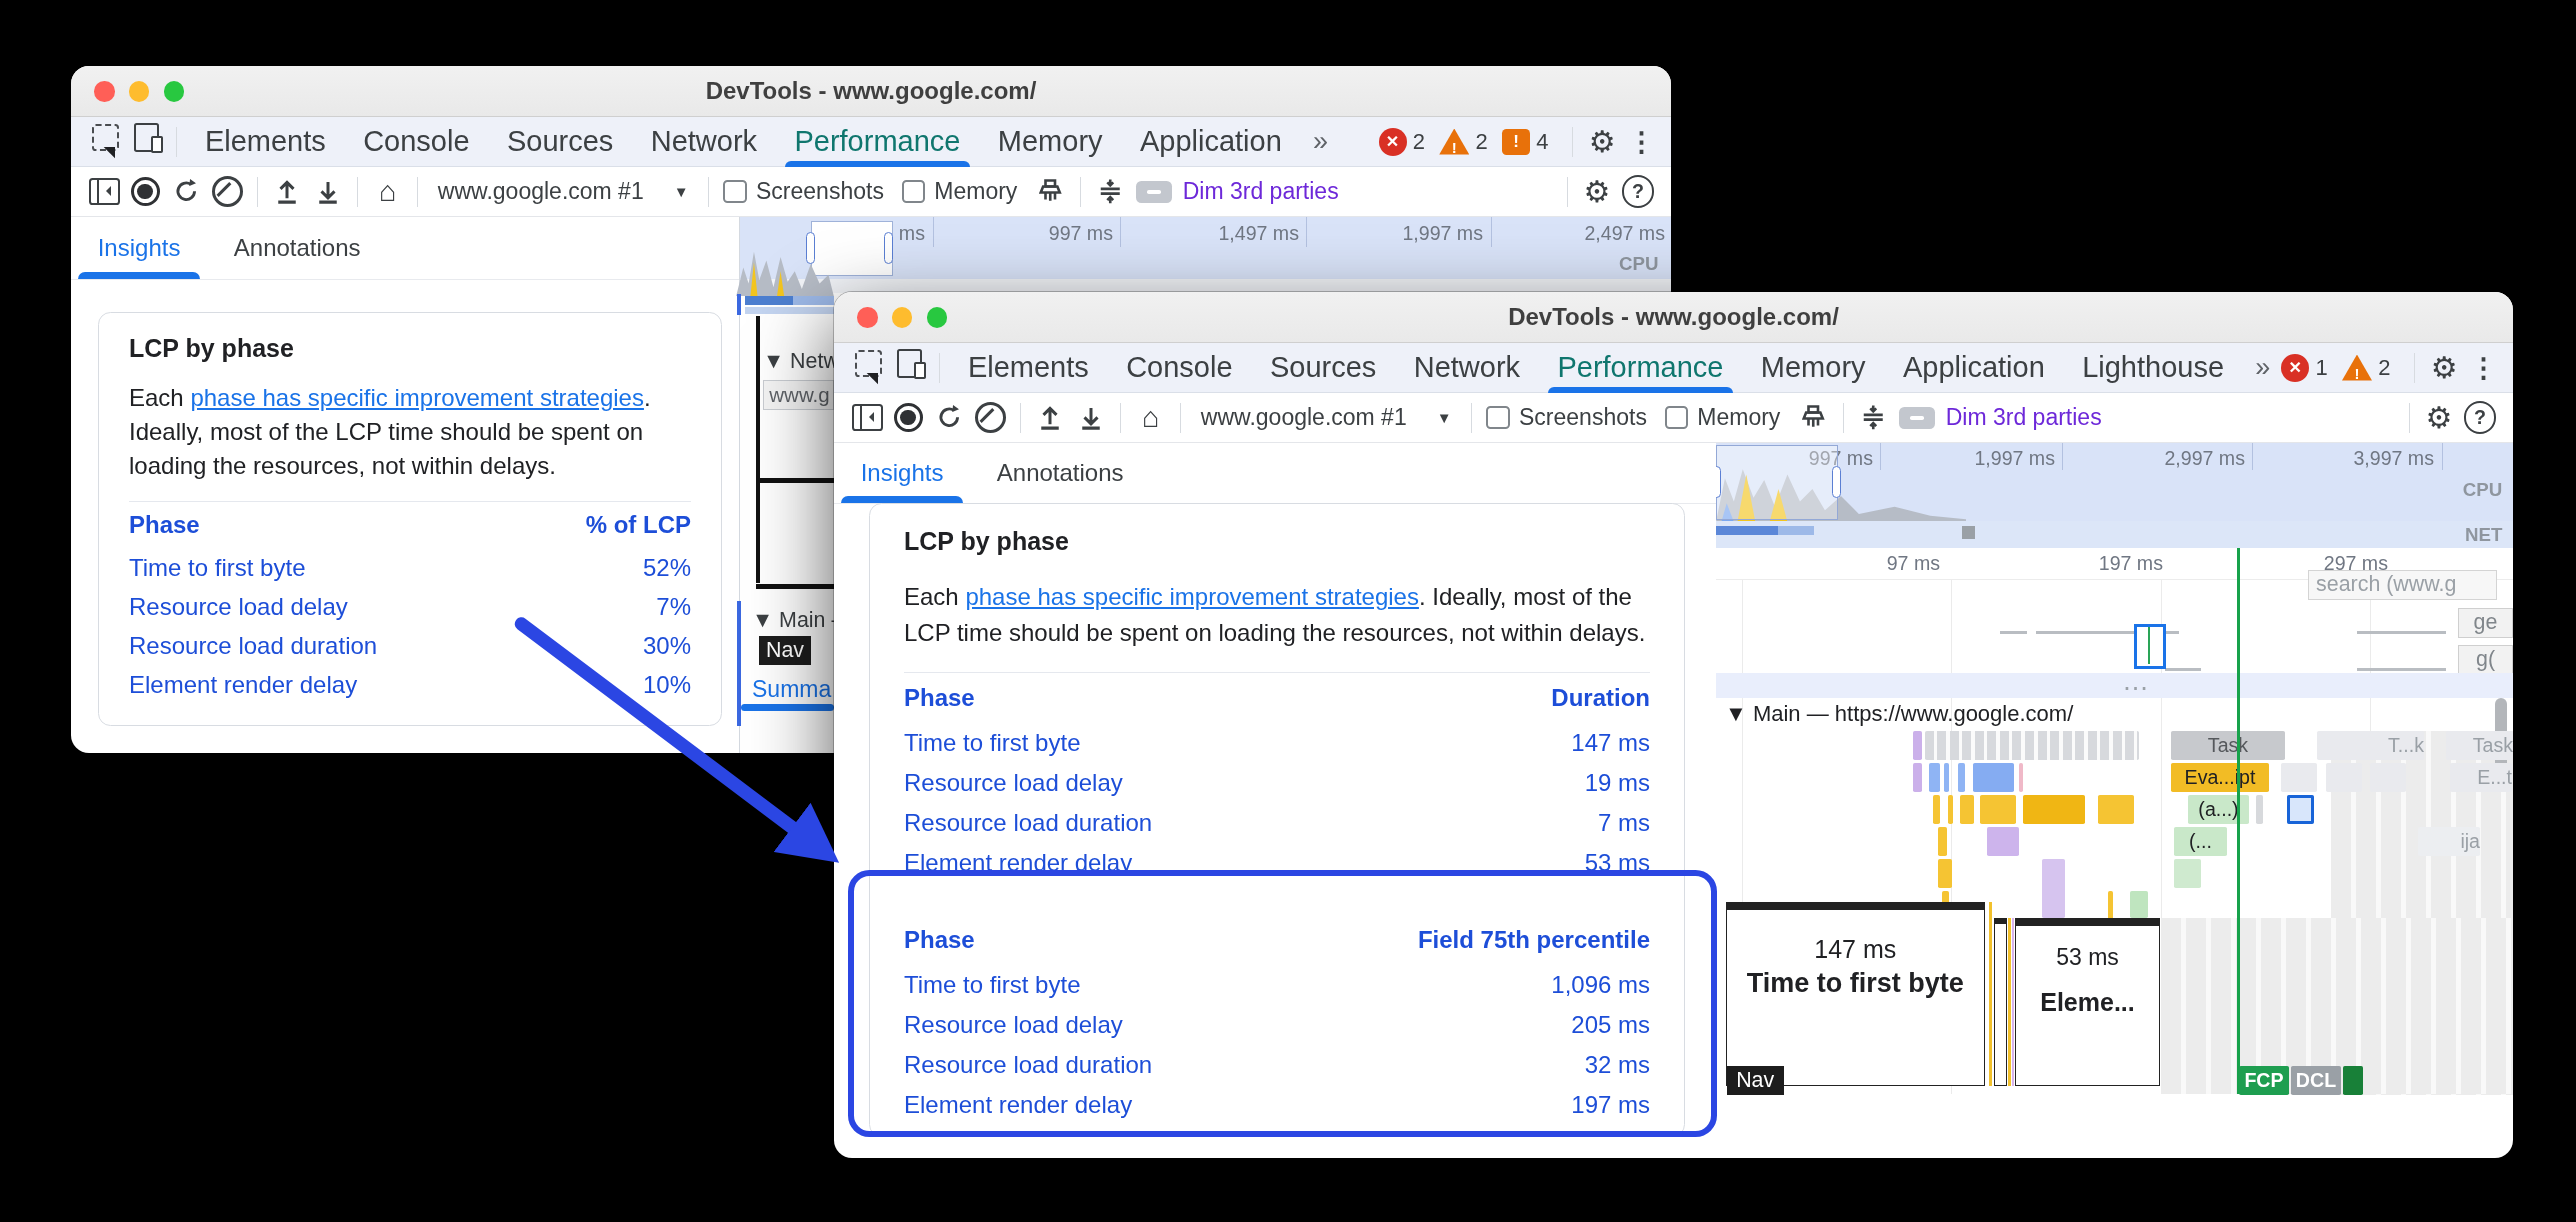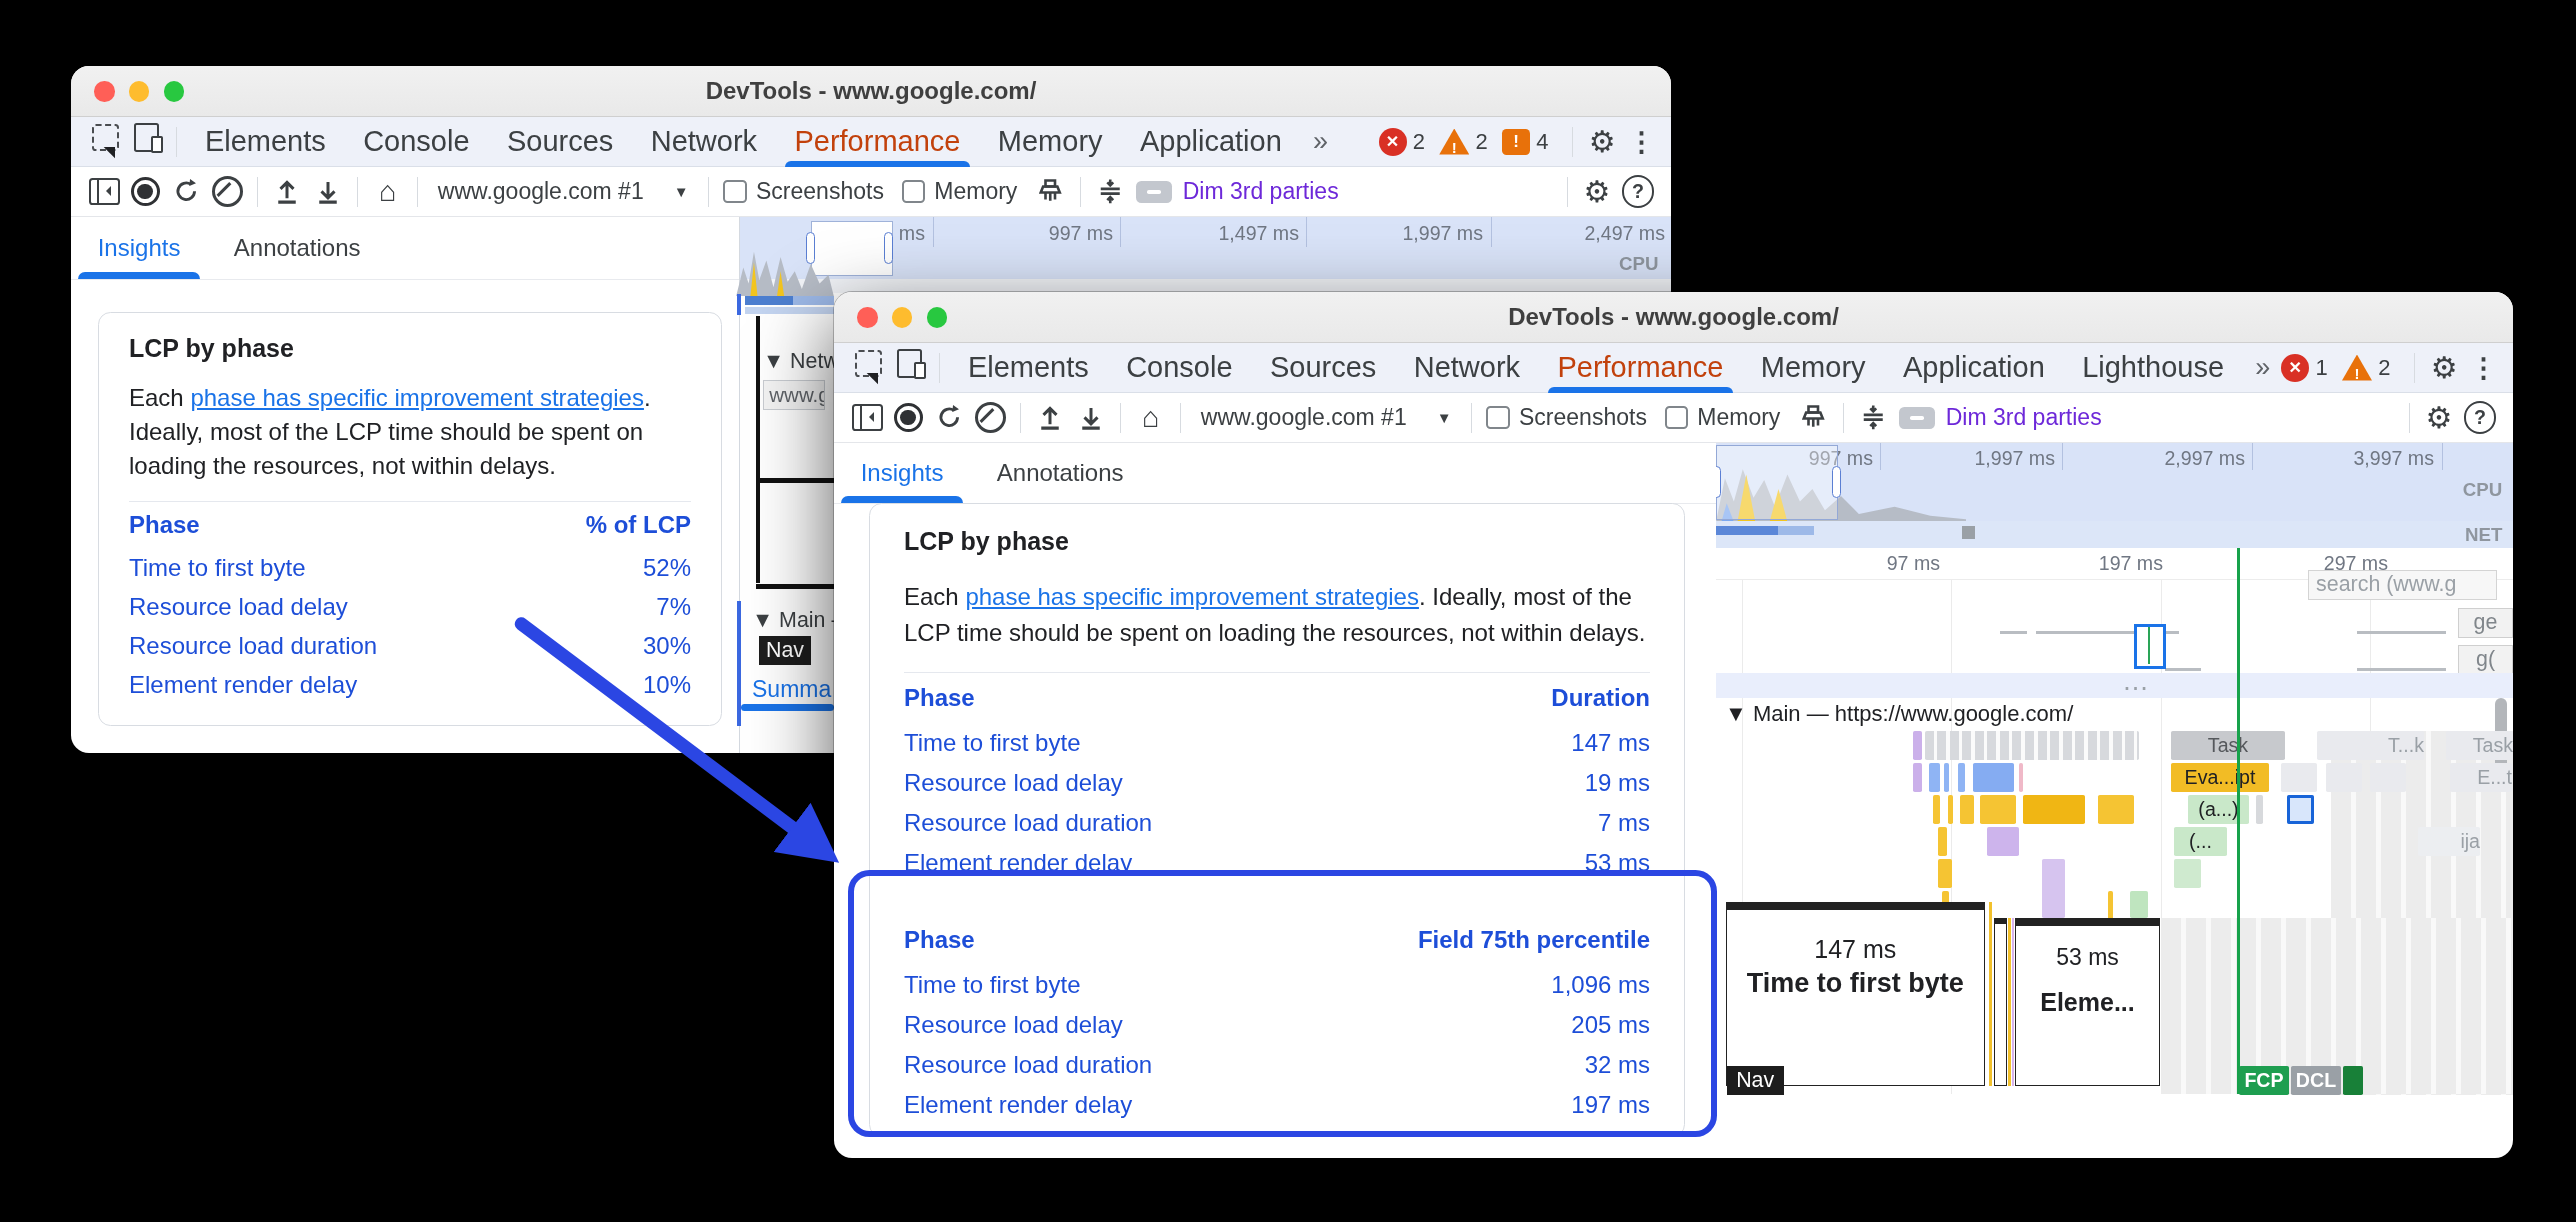--- a/index.html
+++ b/index.html
@@ -10,21 +10,21 @@
        box-shadow:0 27px 80px rgba(0,0,0,.65),0 0 0 0.9px rgba(0,0,0,.25);}
   .titlebar{position:absolute;left:0;right:0;top:0;height:50px;background:linear-gradient(#f1f1f1,#e9e9e9);
             border-bottom:0.9px solid #cfcfcf;display:flex;align-items:center;justify-content:center;}
   .lights{position:absolute;left:23px;top:15px;display:flex;gap:14.3px;}
   .light{width:20.5px;height:20.5px;border-radius:50%;}
   .l-red{background:#ff5f57}.l-yellow{background:#febc2e}.l-green{background:#28c840}
   .wtitle{font-size:24px;font-weight:700;color:#3f3f3f;}
   .tabrow{position:absolute;left:0;right:0;top:51px;height:49px;background:#eef1f9;border-bottom:0.9px solid #dadfe8;
           display:flex;align-items:stretch;padding-left:14.3px;}
   .tab{display:flex;align-items:center;padding:0 18.7px;font-size:29px;color:#3c4043;position:relative;white-space:nowrap;}
-  .tab.active{color:#c2410c;font-weight:500;}
+  .tab.active{color:#0f766e;font-weight:500;}
   .tab.active::after{content:"";position:absolute;left:9px;right:9px;bottom:-0.9px;height:6.2px;background:#1a73e8;border-radius:7.1px 7.1px 0 0;}
   .chevrons{font-size:27px;color:#5f6368;display:flex;align-items:center;padding:0 12.5px;letter-spacing:-3.6px;}
   .badges{display:flex;align-items:center;margin-left:auto;}
   .errdot{width:28px;height:28px;border-radius:50%;background:#d93025;color:#fff;font-size:16px;font-weight:700;
           display:flex;align-items:center;justify-content:center;}
   .warntri{width:30px;height:26px;background:#e8710a;clip-path:polygon(50% 0,100% 100%,0 100%);
            color:#fff;font-size:15px;font-weight:700;display:flex;align-items:flex-end;justify-content:center;line-height:12.5px;}
   .issuesq{width:28px;height:26px;border-radius:4.5px;background:#e8710a;color:#fff;font-size:17px;font-weight:700;
            display:flex;align-items:center;justify-content:center;}
   .bnum{font-size:22px;color:#3c4043;margin:0 14.3px 0 6.2px;}
@@ -241,21 +241,21 @@
       </svg>
     </div>
     <div class="abs" style="left:674px;top:230px;width:48px;height:9px;background:#4d7fd0;z-index:2;"></div>
     <div class="abs" style="left:722px;top:230px;width:41px;height:9px;background:#9db9e8;z-index:2;"></div>
     <div class="abs" style="left:674px;top:241px;width:89px;height:7.1px;background:#c3d4f0;z-index:2;"></div>
     <div class="abs" style="left:666px;top:228px;width:3.6px;height:21.4px;background:#3b68e0;z-index:2;"></div>
     <div class="abs" style="left:685px;top:250px;width:3.6px;height:267px;background:#111;z-index:2;"></div>
     <div class="abs" style="left:685px;top:412px;width:78px;height:4.5px;background:#111;z-index:2;"></div>
     <div class="abs" style="left:685px;top:518px;width:78px;height:4.5px;background:#111;z-index:2;"></div>
     <div class="abs" style="left:692px;top:283px;width:71px;font-size:21.4px;color:#3c4043;white-space:nowrap;overflow:hidden;z-index:2;">▼ Netwo</div>
-    <div class="abs" style="left:692px;top:314px;width:62px;height:30px;background:#f4f4f4;border:1.8px solid #c9cdd2;box-sizing:border-box;font-size:20.5px;color:#5f6368;line-height:27px;padding-left:5.3px;overflow:hidden;white-space:nowrap;z-index:2;">www.g</div>
+    <div class="abs" style="left:692px;top:314px;width:71px;height:30px;background:#f4f4f4;border:1.8px solid #c9cdd2;box-sizing:border-box;font-size:20.5px;color:#5f6368;line-height:27px;padding-left:5.3px;overflow:hidden;white-space:nowrap;z-index:2;">www.g</div>
     <div class="abs" style="left:681px;top:542px;width:82px;font-size:21.4px;color:#3c4043;white-space:nowrap;overflow:hidden;z-index:2;">▼ Main —</div>
     <div class="navbadge" style="left:688px;top:570px;width:52px;height:28.5px;z-index:2;">Nav</div>
     <div class="abs" style="left:666px;top:535px;width:3.6px;height:125px;background:#3b68e0;z-index:2;"></div>
     <div class="abs" style="left:681px;top:610px;width:82px;font-size:23px;font-weight:500;color:#1a73e8;white-space:nowrap;overflow:hidden;z-index:2;">Summa</div>
     <div class="abs" style="left:670px;top:638px;width:93px;height:7.1px;background:#1a73e8;border-radius:3.6px;z-index:2;"></div>
 
     <div class="card" style="left:27px;top:246px;width:624px;height:414px;padding:21.4px 30px;">
       <div class="cardtitle" style="margin-bottom:18px;">LCP by phase</div>
       <div class="cardp" style="line-height:34px;margin-bottom:18px;"><span>Each </span><a class="cardlink" href="#">phase has specific improvement strategies</a><span>. Ideally, most of the LCP time should be spent on loading the resources, not within delays.</span></div>
       <div class="divider"></div>

